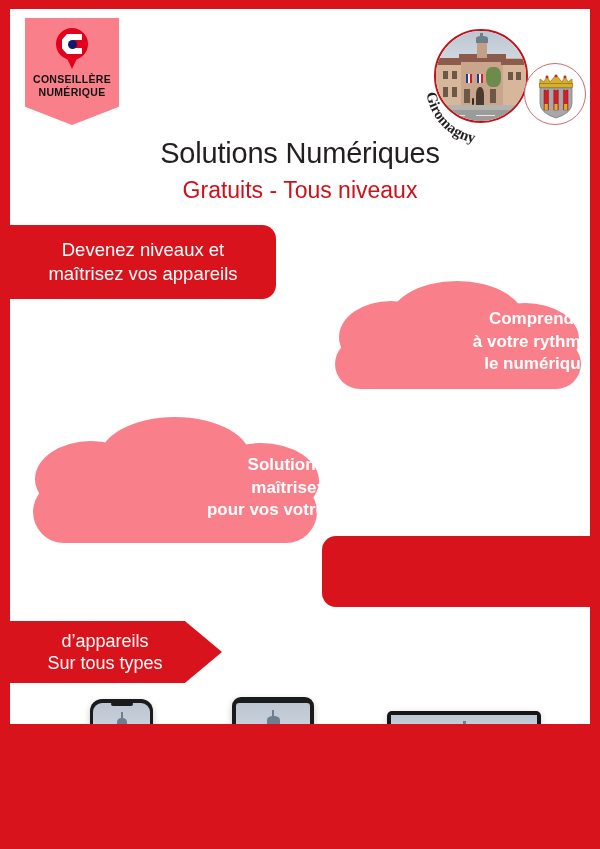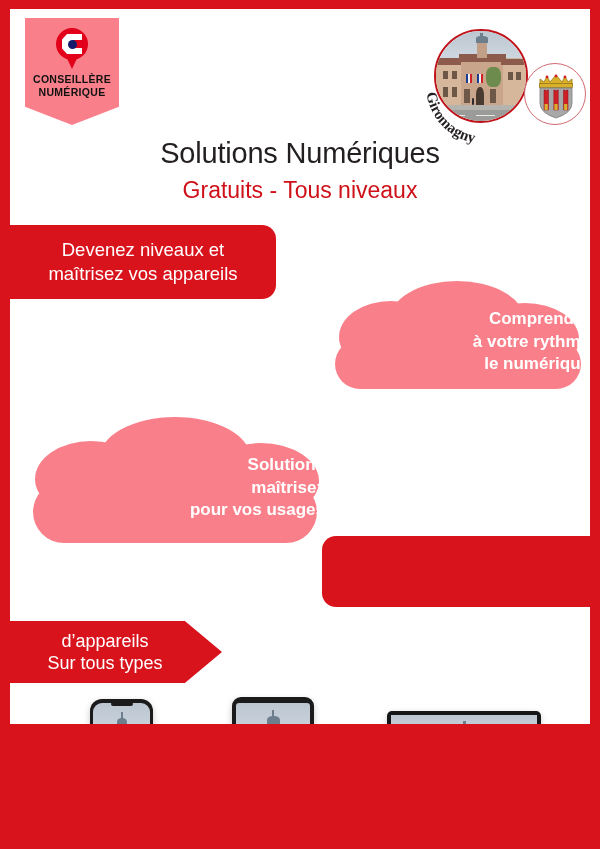--- a/index.html
+++ b/index.html
@@ -538,21 +538,21 @@
         <g fill="#f9808a">
           <ellipse cx="150" cy="46" rx="76" ry="42"></ellipse>
           <ellipse cx="66" cy="66" rx="56" ry="38"></ellipse>
           <ellipse cx="236" cy="68" rx="58" ry="38"></ellipse>
           <rect x="8" y="68" width="284" height="62" rx="31"></rect>
         </g>
       </svg>
       <div class="cloud-text">
         <div>Solutions</div>
         <div>maîtrisez</div>
-        <div>pour vos usages</div>
+        <div>pour vos votre</div>
       </div>
     </div>
 
     <div class="red-banner" id="banner-rdv">
     </div>
 
     <div class="red-banner" id="banner-appareils">
       <div>d’appareils</div>
       <div>Sur tous types</div>
     </div>

